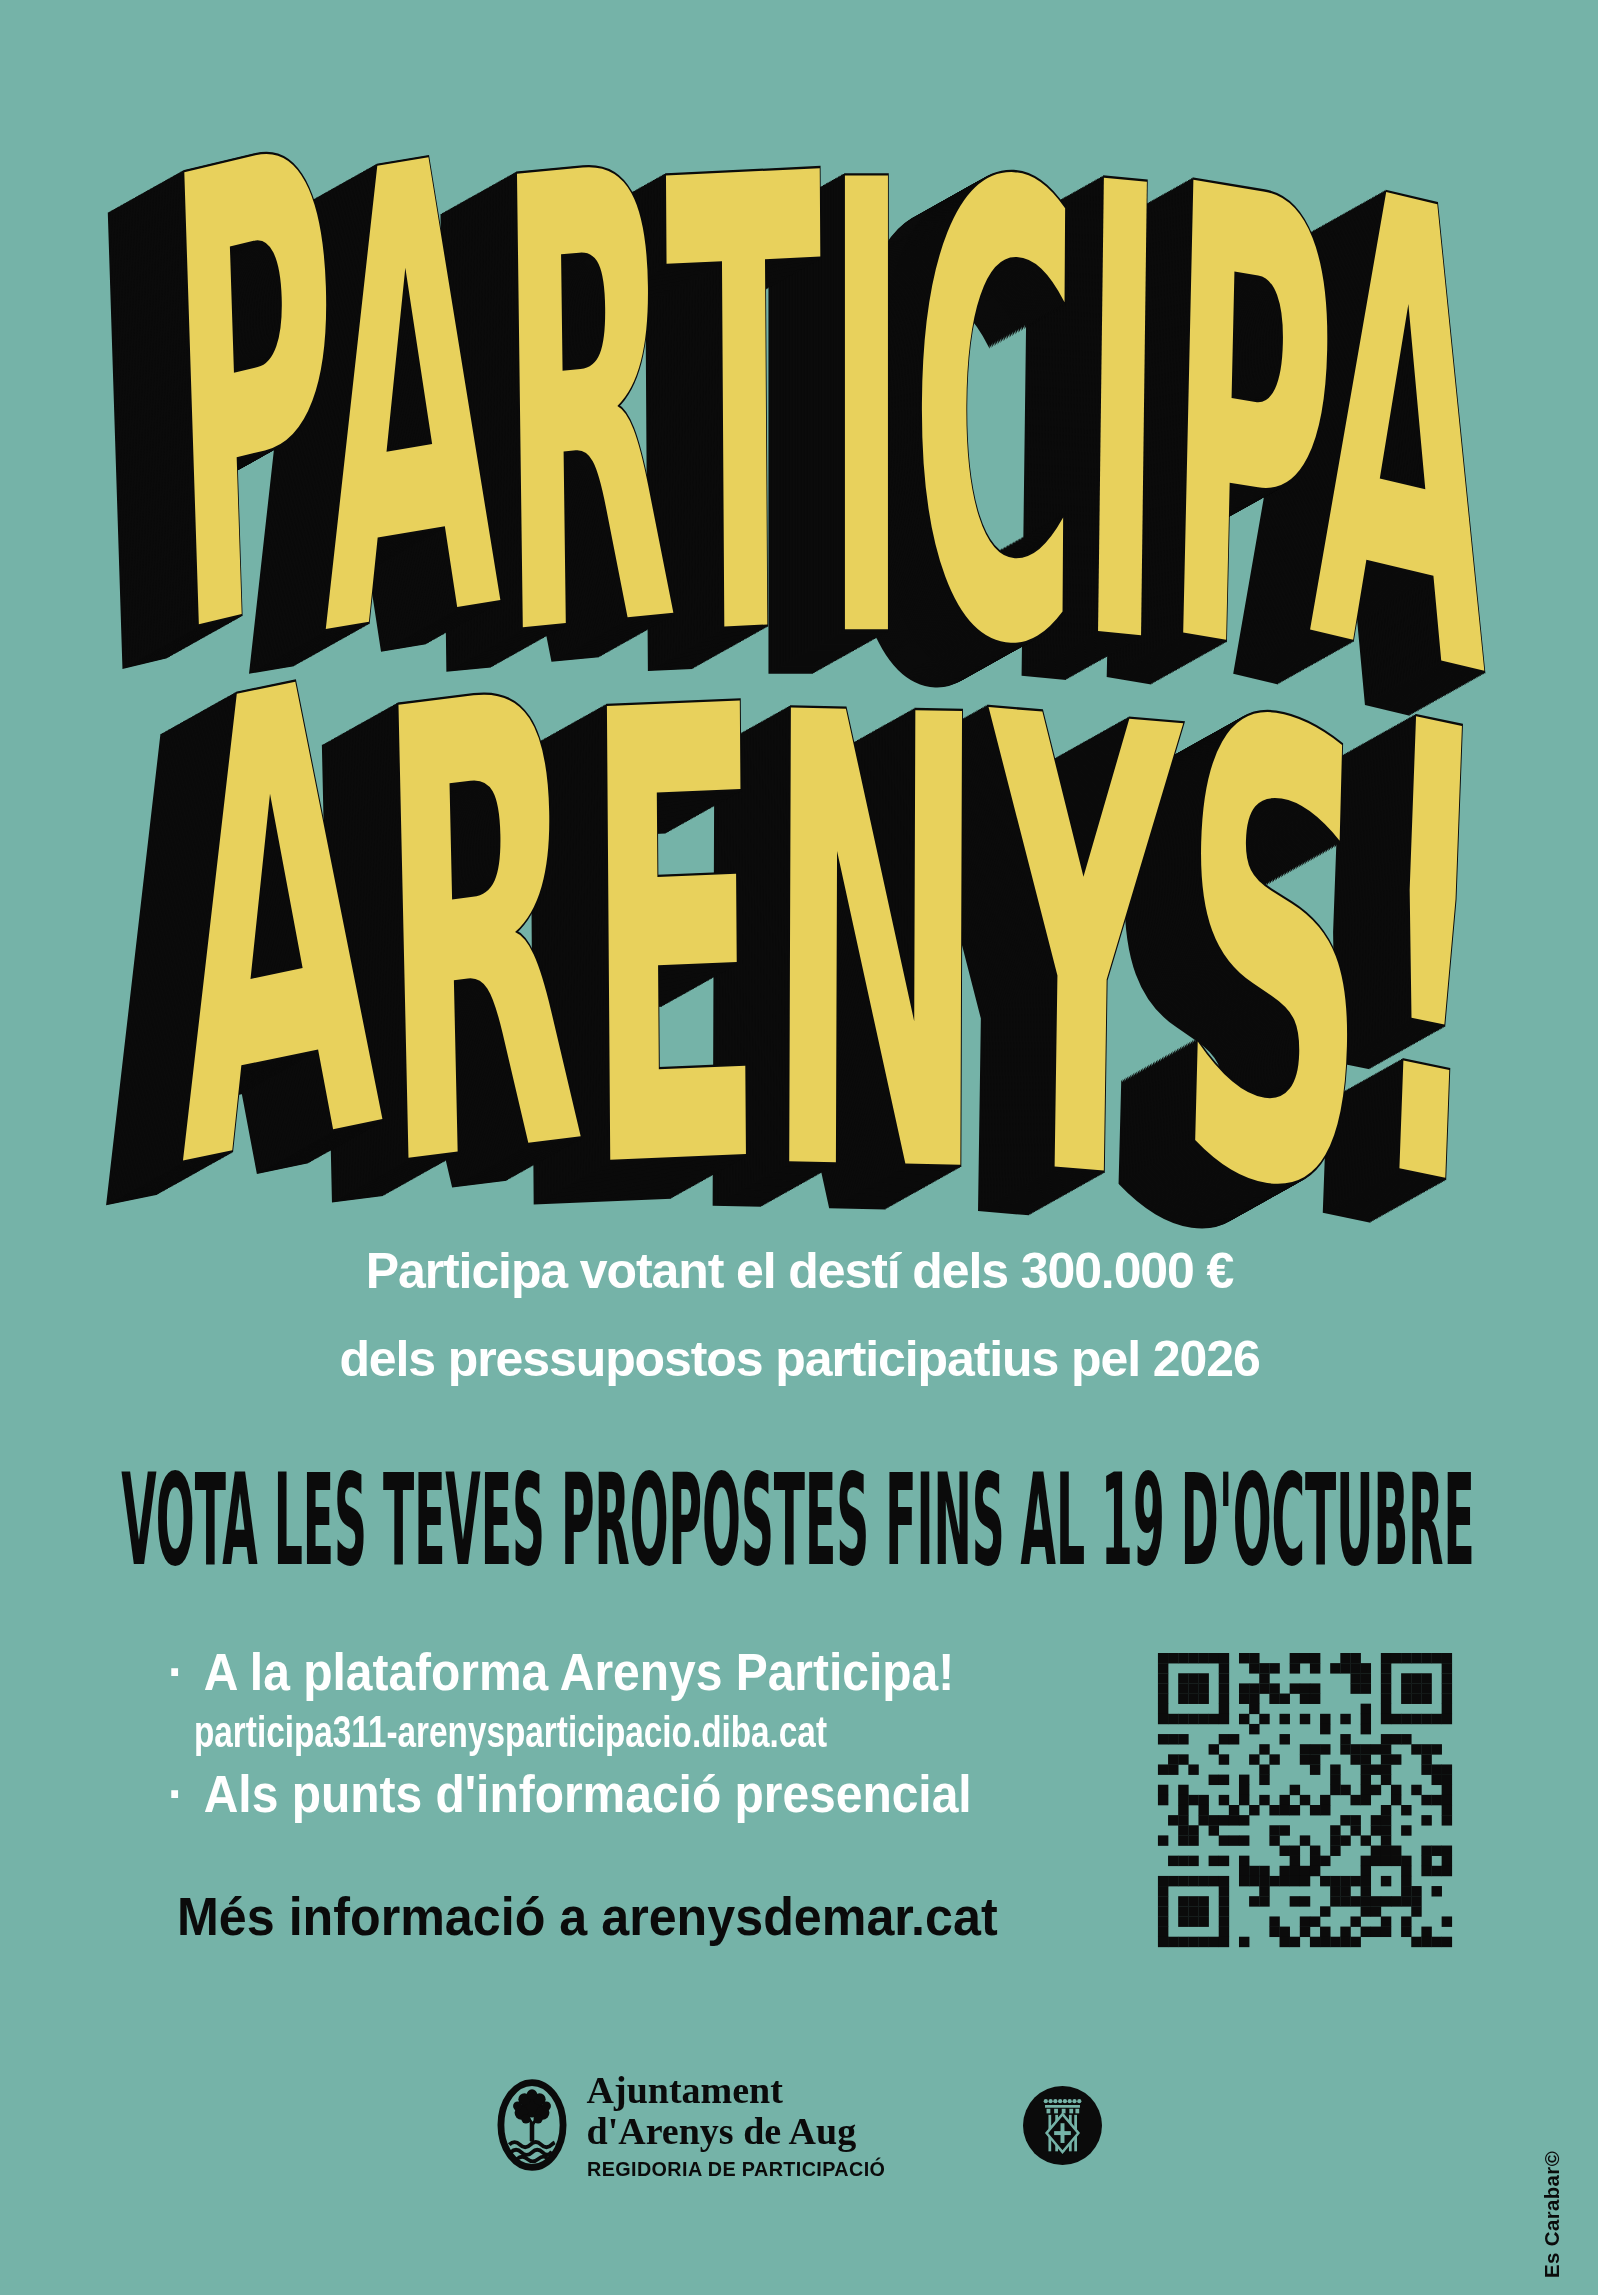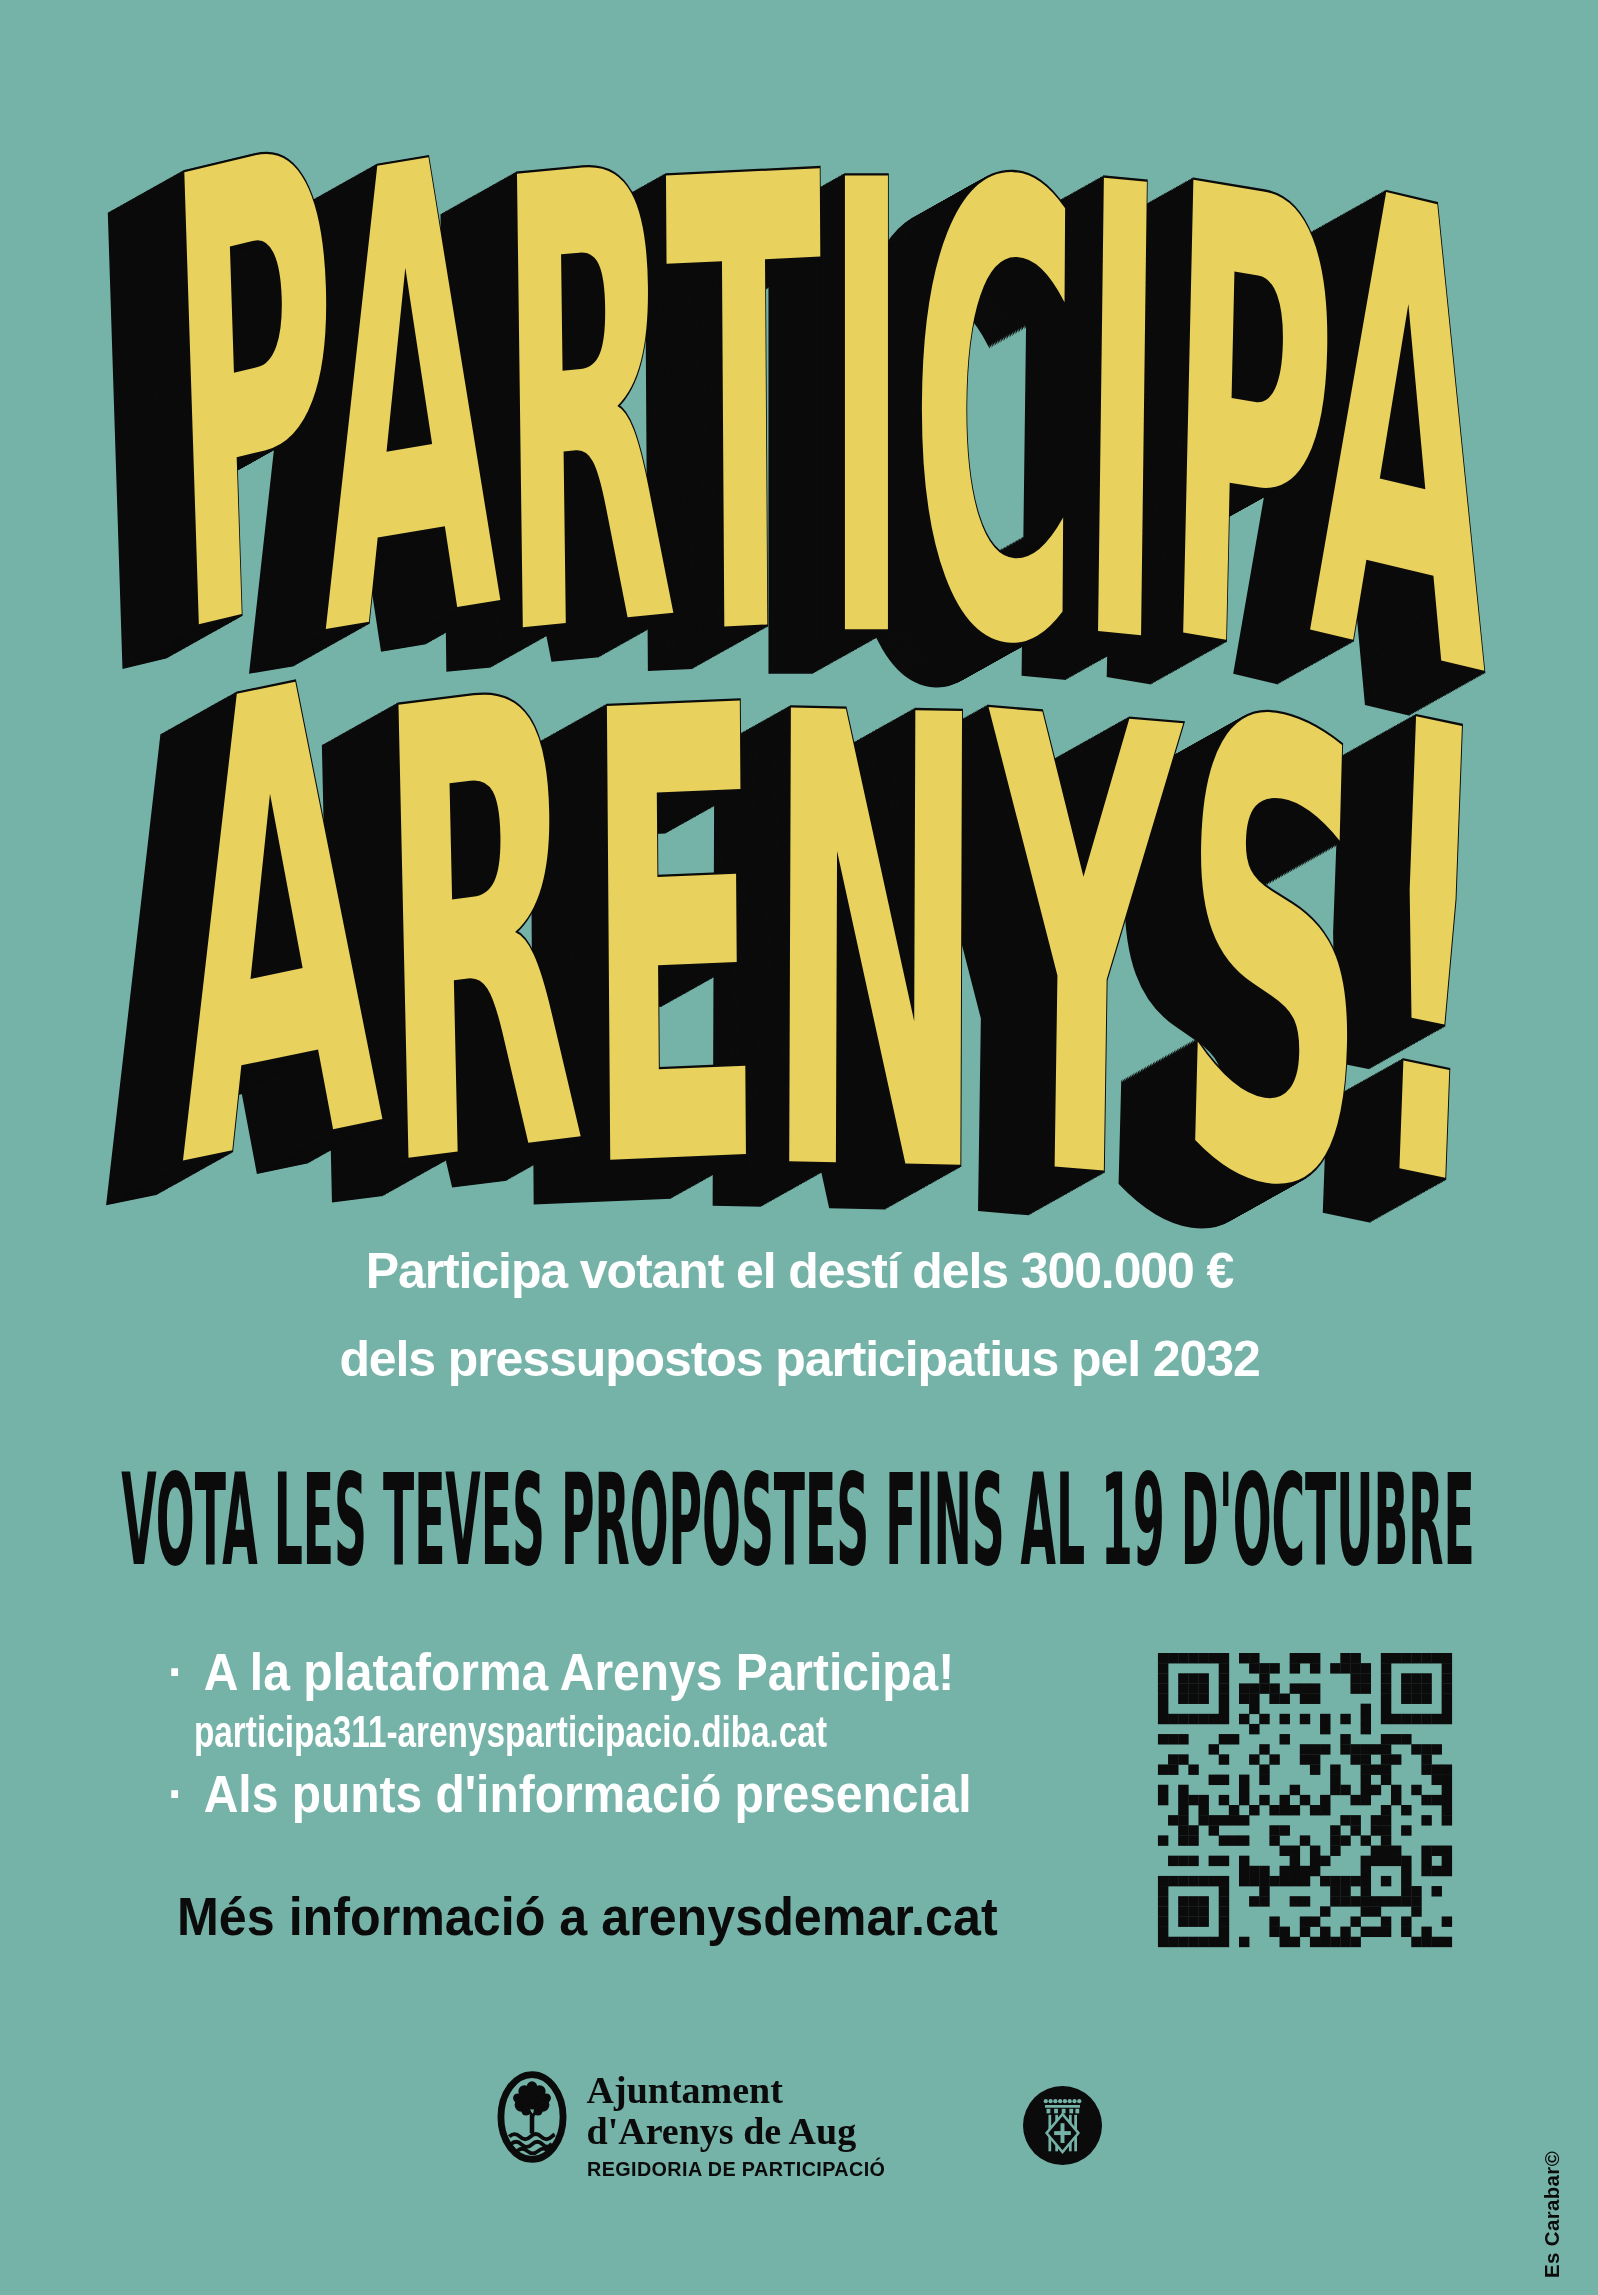--- a/index.html
+++ b/index.html
@@ -45,21 +45,21 @@
     color:var(--ink);
     font-weight:bold;
     font-size:54px;
     transform:scaleX(0.93);transform-origin:left top;
     white-space:nowrap;
   }
   .footer{
     left:0;top:2072px;width:1599px;height:106px;
     display:flex;justify-content:center;align-items:center;
   }
-  .logo-group{display:flex;}
+  .logo-group{display:flex;align-items:center;}
   .aj-text{margin-left:19.7px;color:var(--ink);}
   .aj-name{
     font-family:"Liberation Serif", serif;
     font-weight:bold;font-size:38px;line-height:41px;letter-spacing:0;
   }
   .aj-dept{
     font-weight:bold;font-size:20.4px;letter-spacing:0.4px;margin-top:6px;
     transform:scaleX(0.97);transform-origin:left top;
   }
   .dip-text{
@@ -572,21 +572,21 @@
       <rect x="19" y="28" width="1.03" height="1.03"></rect>
       <rect x="25" y="28" width="1.03" height="1.03"></rect>
       <rect x="26" y="28" width="1.03" height="1.03"></rect>
       <rect x="27" y="28" width="1.03" height="1.03"></rect>
       <rect x="28" y="28" width="1.03" height="1.03"></rect>
     </g>
 </svg>
 
 <div class="abs subtitle">
   <div>Participa votant el destí dels 300.000 €</div>
-  <div>dels pressupostos participatius pel 2032</div>
+  <div>dels pressupostos participatius pel 2026</div>
 </div>
 
 <div class="abs bullet-line" style="left:168px;top:1643px;">
   <span class="marker">·</span><span>A la plataforma Arenys Participa!</span>
 </div>
 <div class="abs url-line" style="left:194px;top:1706px;">participa311-arenysparticipacio.diba.cat</div>
 <div class="abs bullet-line" style="left:168px;top:1765px;">
   <span class="marker">·</span><span>Als punts d'informació presencial</span>
 </div>
 <div class="abs more-info" style="left:177px;top:1885px;">Més informació a arenysdemar.cat</div>

